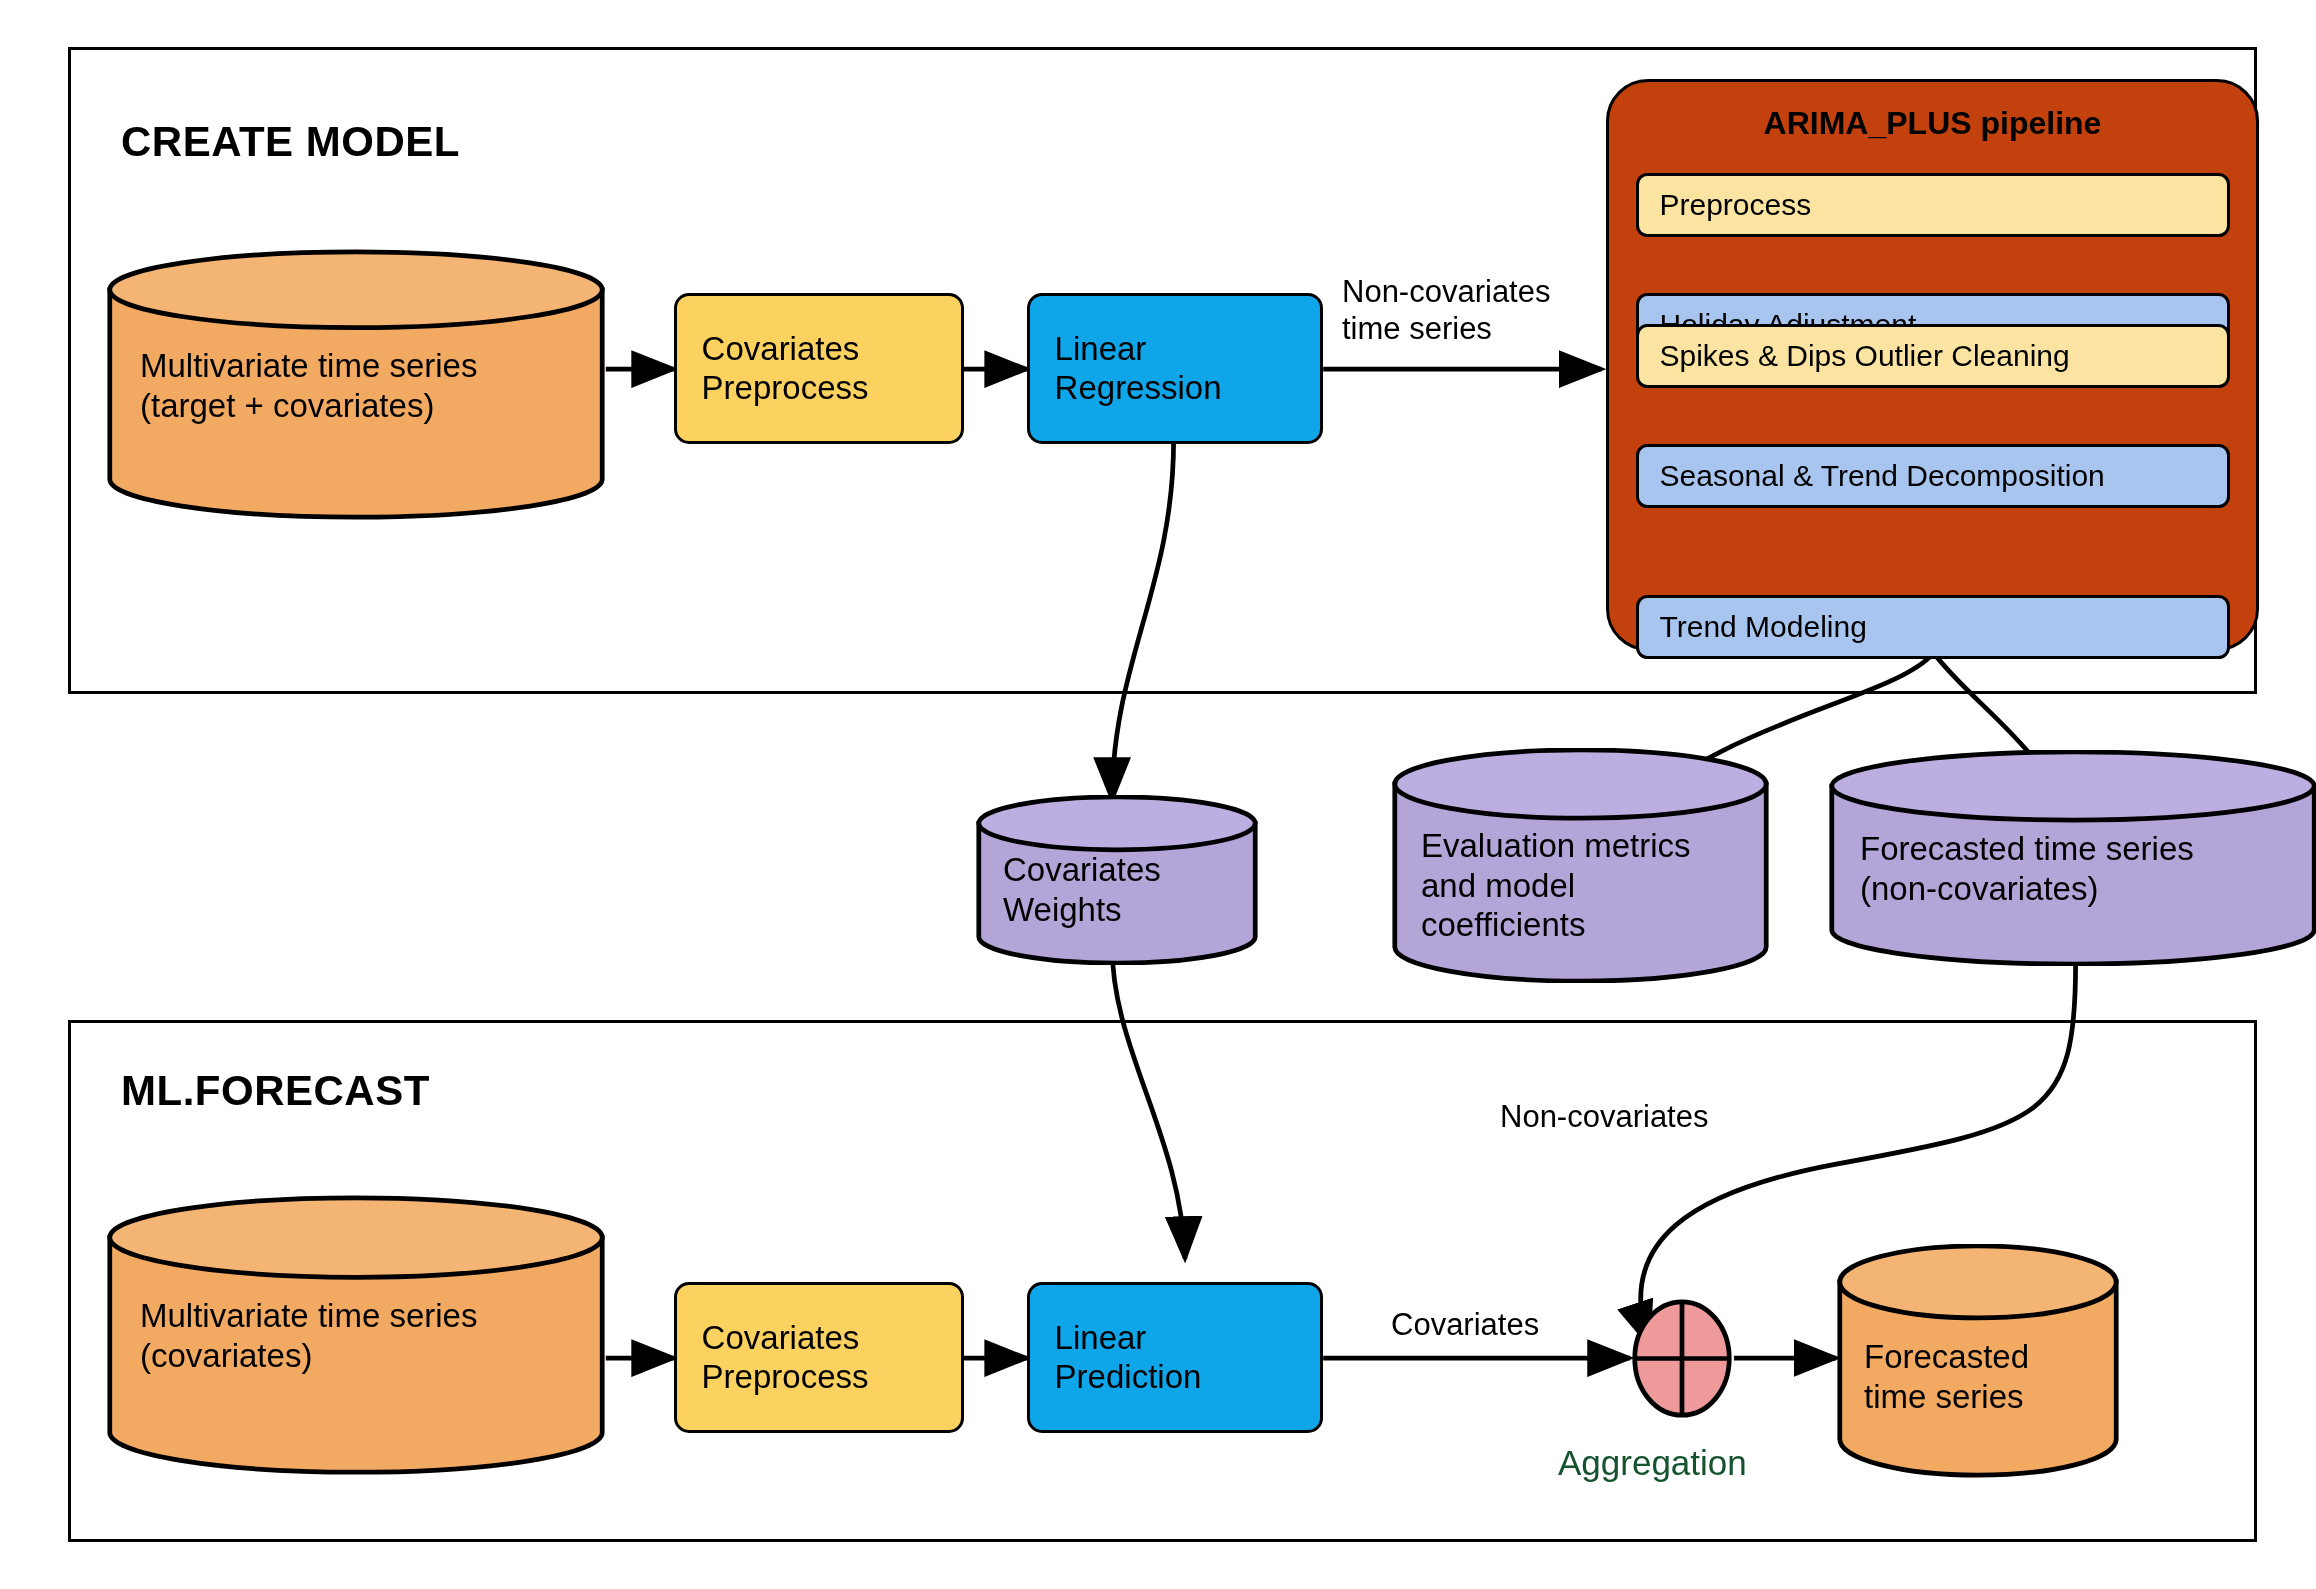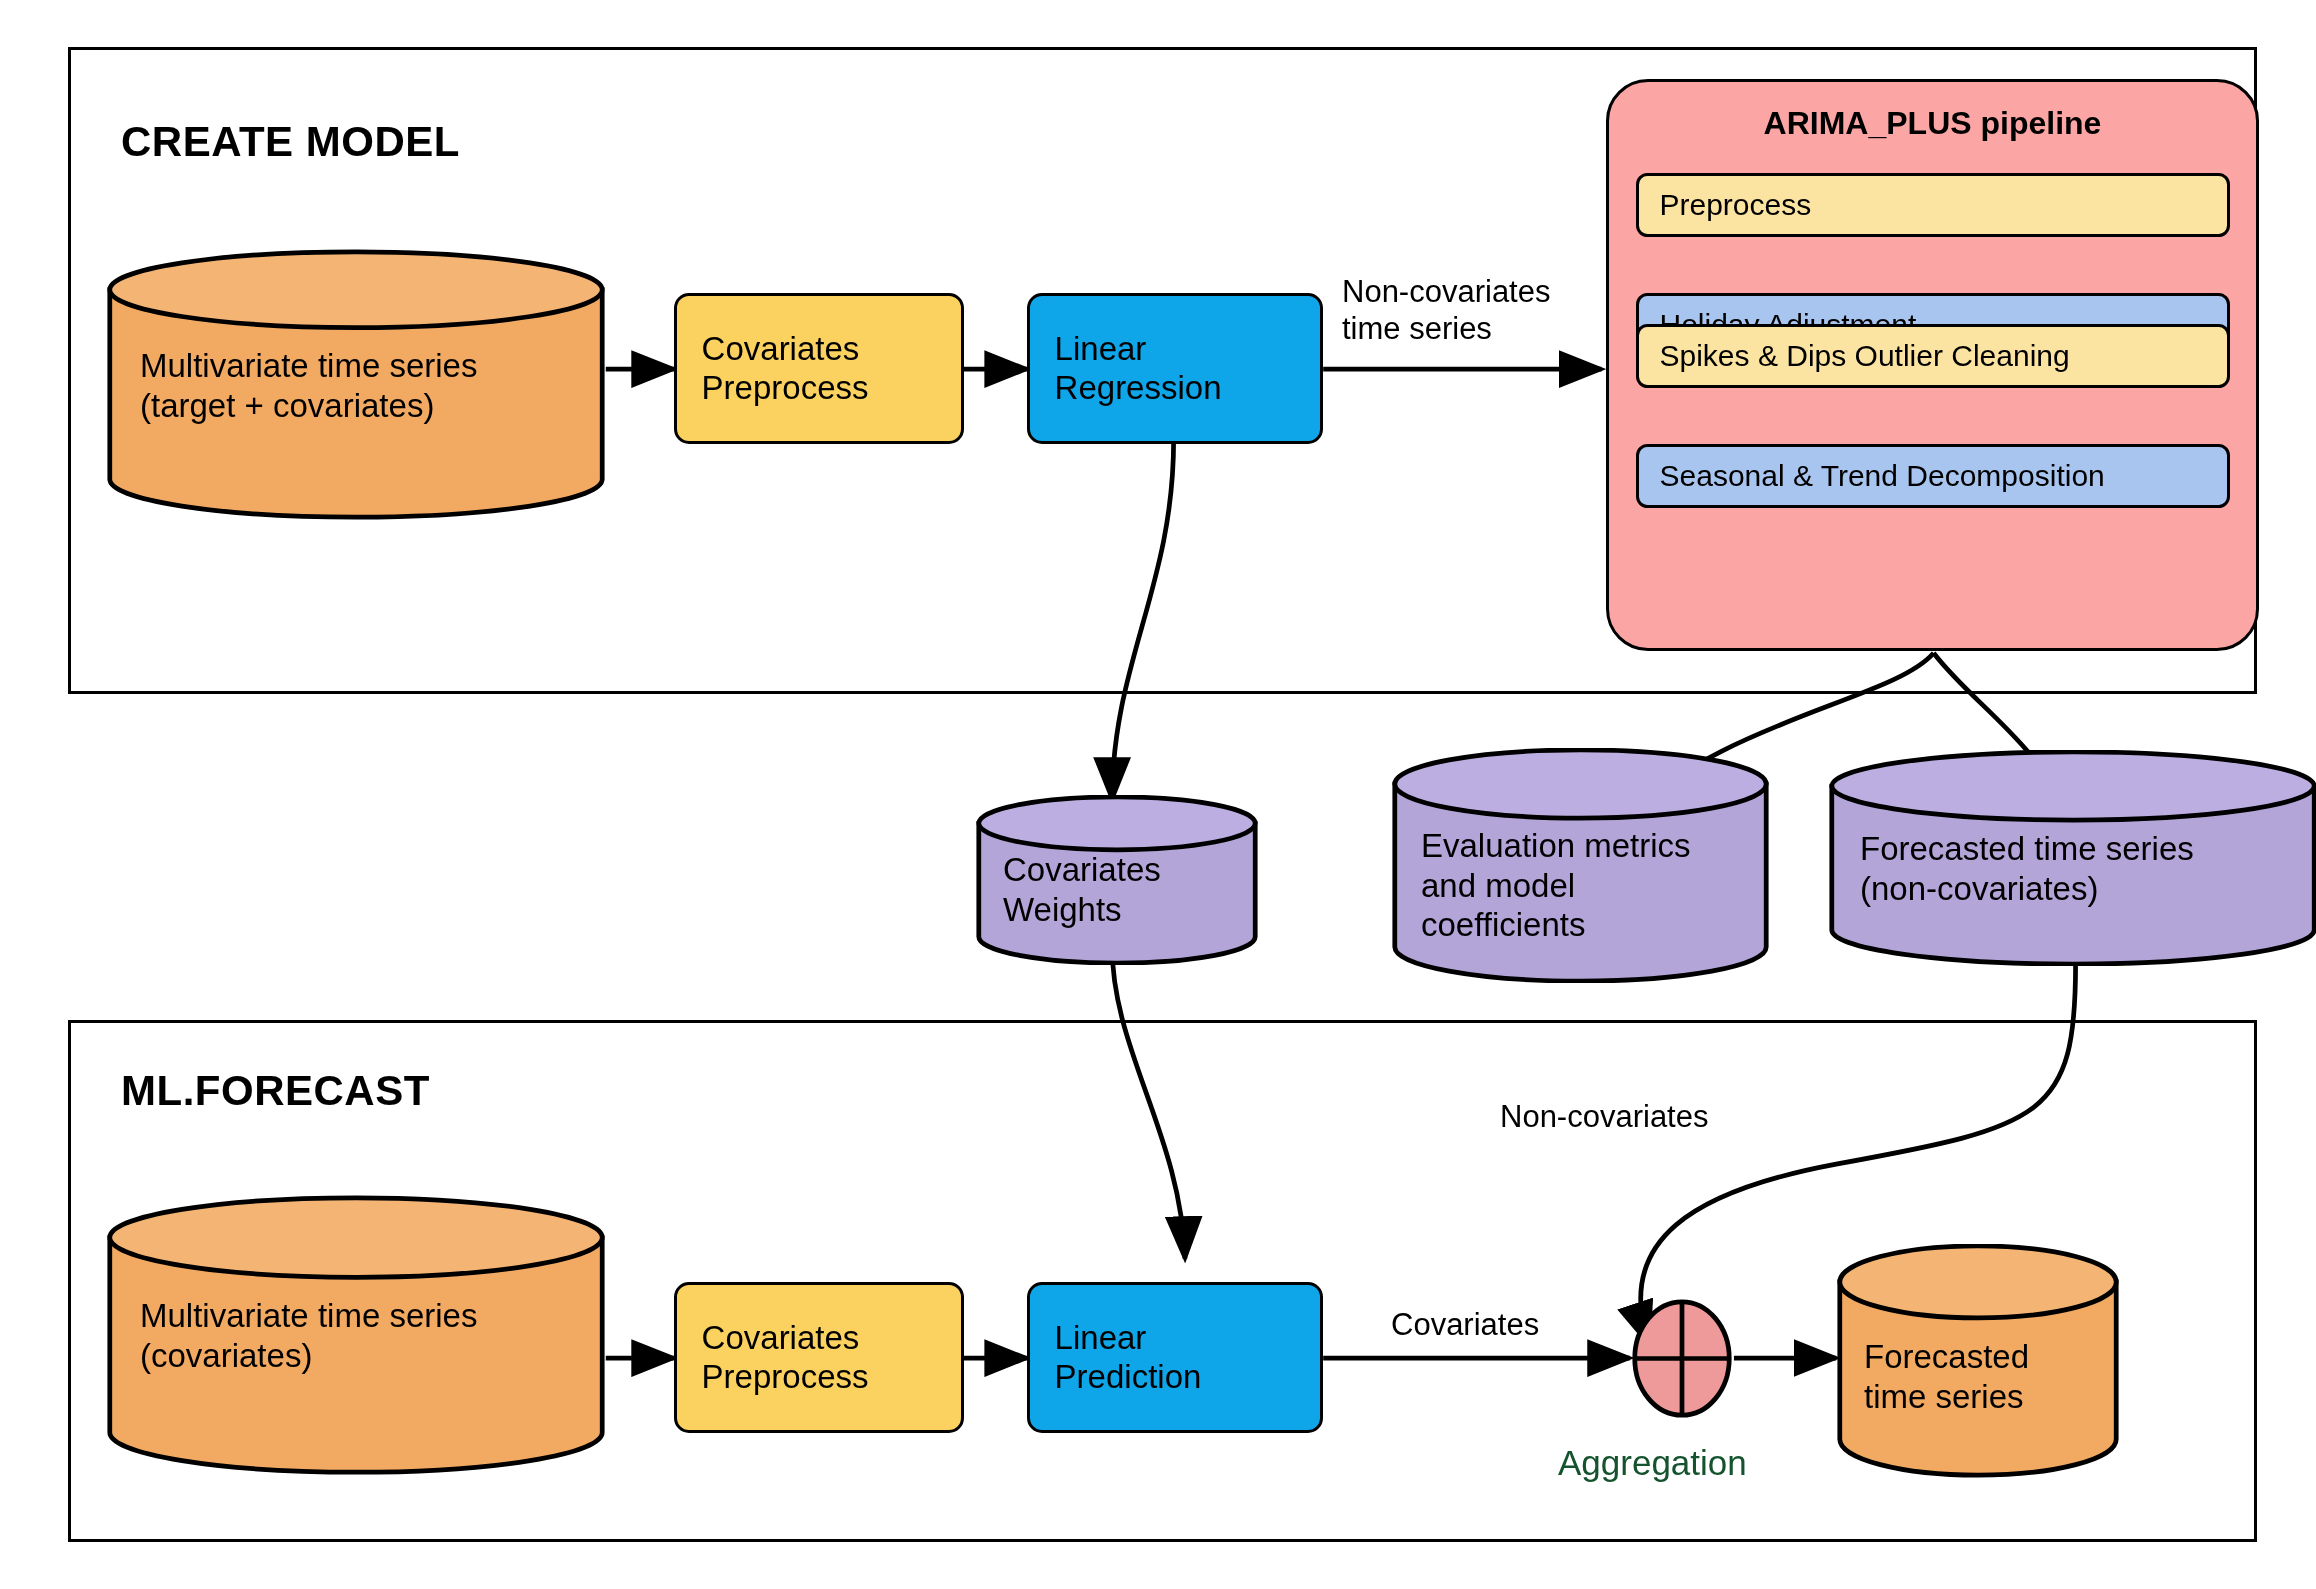--- a/index.html
+++ b/index.html
@@ -57,21 +57,21 @@
   }
   .proc-box.yellow { background: #FBD25F; }
   .proc-box.green  { background: #0ea5e9; }
   .proc-text { display: block; }
 
   
   .pipeline-box {
     position: absolute;
     border: 3.8px solid #000000;
     border-radius: 42px;
-    background: #fca5a5;
+    background: #c2410c;
     box-sizing: border-box;
   }
   .pipeline-title {
     position: absolute;
     width: 100%;
     text-align: center;
     font-weight: bold;
     font-size: 32px;
     color: #000000;
     top: 23px;
@@ -216,20 +216,23 @@
     </div>
     <div class="pipe-step c-blue" style="top:167px;">
       <span>Holiday Adjustment</span>
     </div>
     <div class="pipe-step c-yellow" style="top:242px;">
       <span>Spikes &amp; Dips Outlier Cleaning</span>
     </div>
     <div class="pipe-step c-blue" style="top:318px;">
       <span>Seasonal &amp; Trend Decomposition</span>
     </div>
+    <div class="pipe-step c-blue" style="top:469px;">
+      <span>Trend Modeling</span>
+    </div>
   </div>
 
   <div class="cyl" style="left:975px; top:795px; width:284px; height:170px;">
     <svg class="cyl-svg" viewBox="0 0 300 180" preserveAspectRatio="none">
       <path d="M4,30 L4,150 A146,28 0 0 0 296,150 L296,30 Z" fill="#B3A5D8" stroke="#000" stroke-width="5"></path>
       <ellipse cx="150" cy="30" rx="146" ry="28" fill="#BCAEE0" stroke="#000" stroke-width="5"></ellipse>
     </svg>
     <div class="cyl-label" style="top:55px; padding-left:28px;">
       <span>Covariates</span><br>
       <span>Weights</span>

